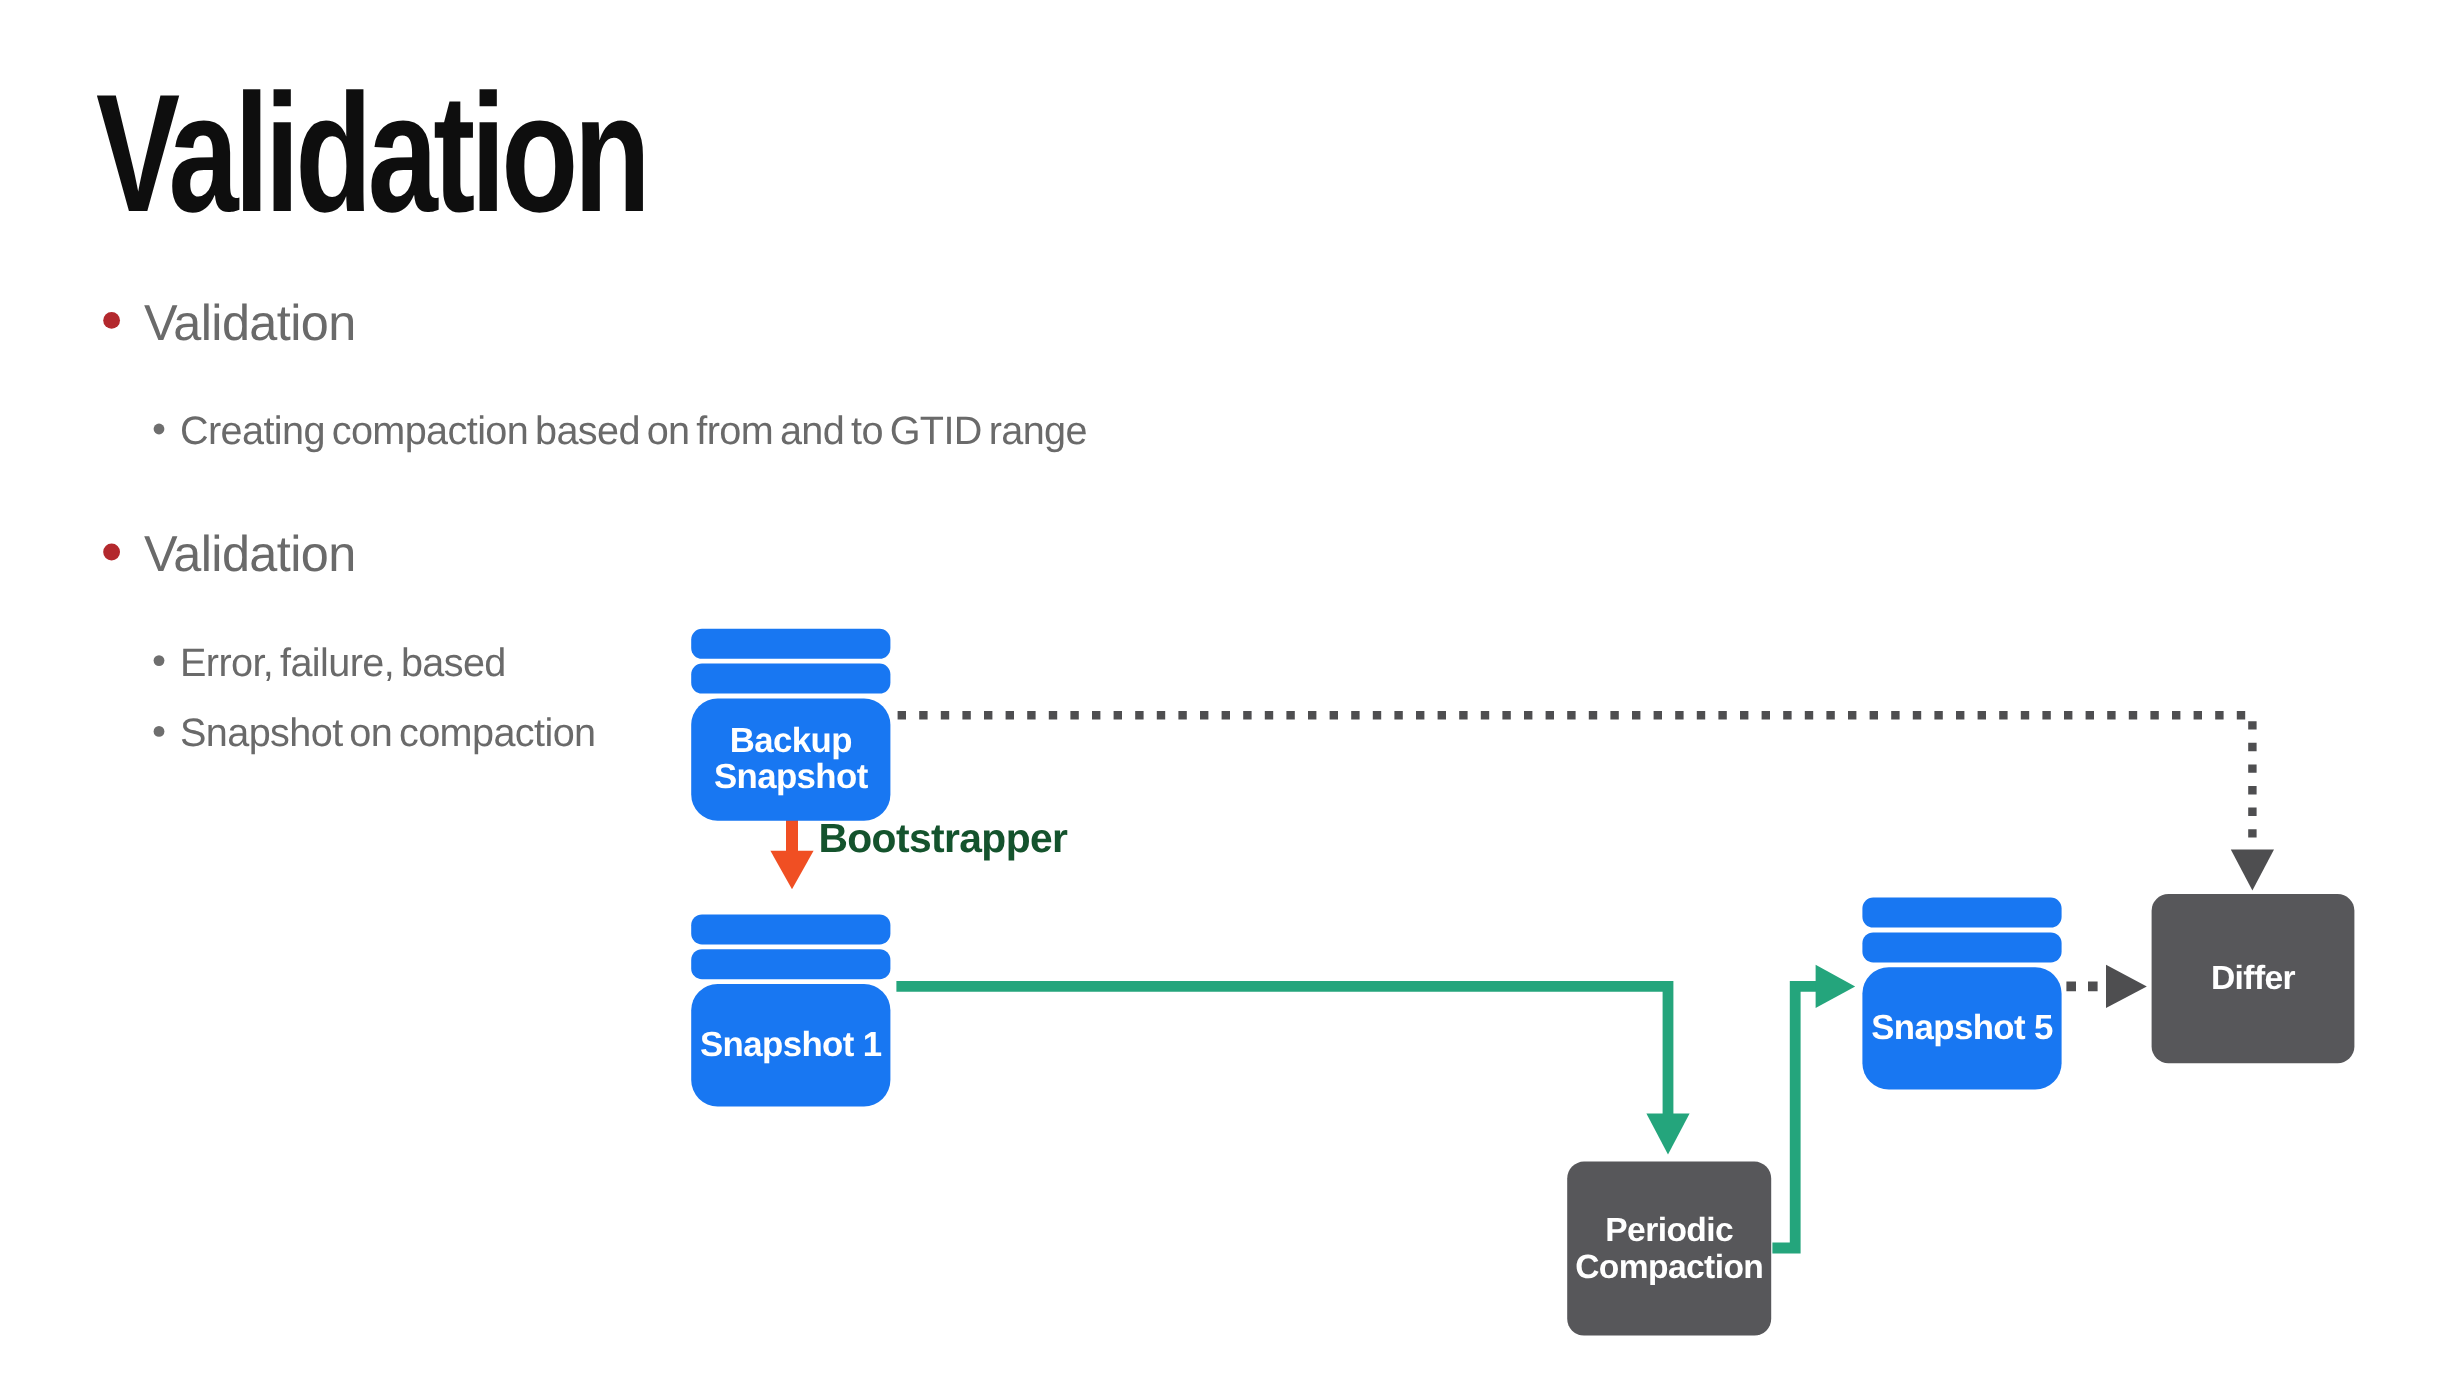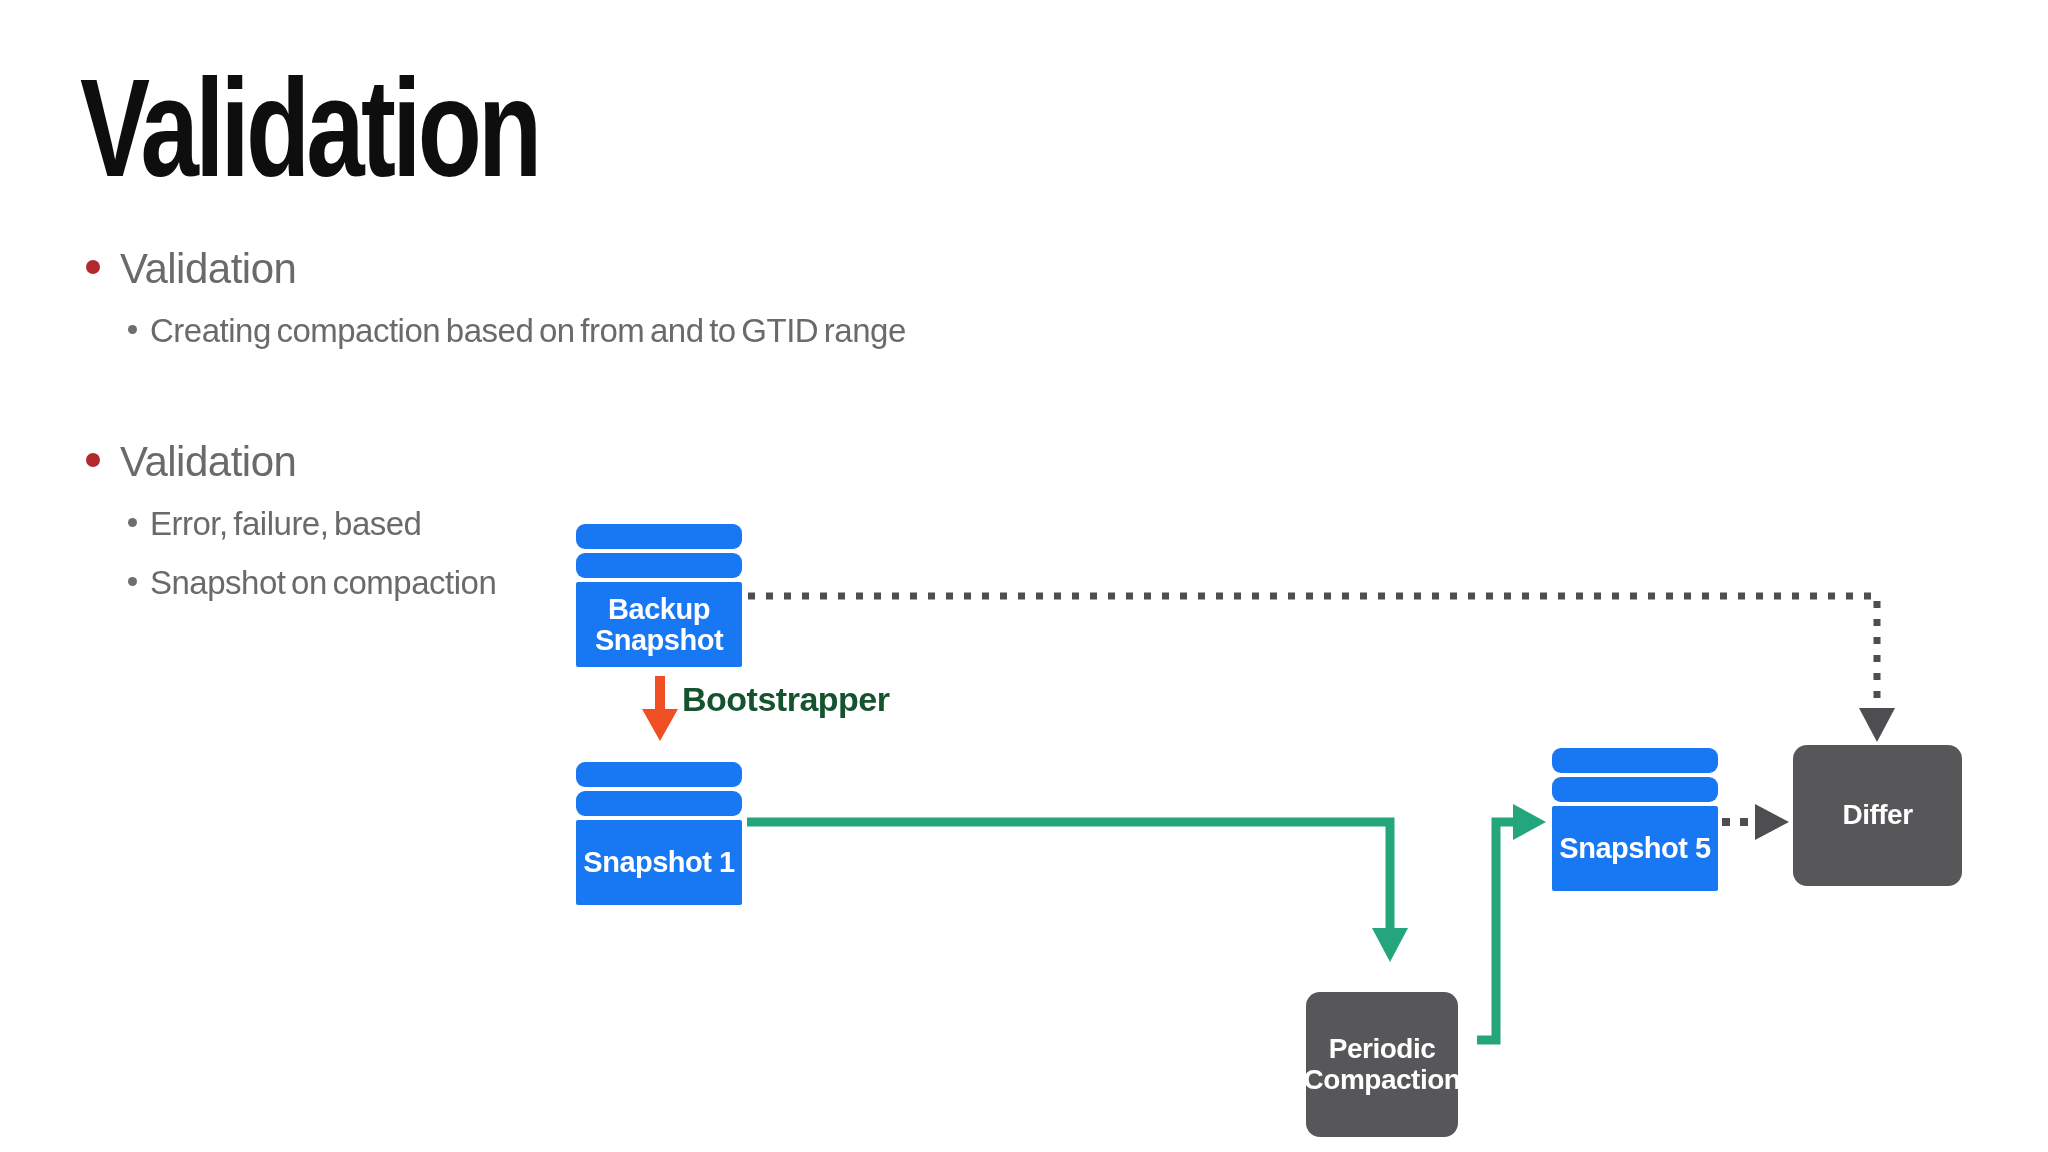--- a/index.html
+++ b/index.html
@@ -10,29 +10,29 @@
   
   .title{
     position:absolute;left:80px;top:58px;margin:0;
     font-size:140px;font-weight:bold;color:#0E0E0E;line-height:1;
     letter-spacing:-5px;transform:scaleX(0.75);transform-origin:left top;
     white-space:nowrap;
   }
   
   .line{position:absolute;color:#6A6A6A;line-height:1;white-space:nowrap;letter-spacing:-0.5px;word-spacing:-3px;}
   .l1{left:120px;font-size:42px;}
-  .l2{left:150px;font-size:33px;}
+  .l2{left:150px;font-size:33px;margin-top:28px;}
   .dot{position:absolute;border-radius:50%;}
   .l1 .dot{left:-34px;top:12px;width:14px;height:14px;background:#B3282D;}
   .l2 .dot{left:-22px;top:11px;width:9px;height:9px;background:#6E6E6E;}
   
   .db{position:absolute;width:166px;}
   .db-bar{height:25px;background:#1877F2;border-radius:9px;margin-bottom:4px;}
   .db-body{
-    height:85px;background:#1877F2;border-radius:2px;
+    height:102px;background:#1877F2;border-radius:22px;
     display:flex;align-items:center;justify-content:center;
     color:#ffffff;font-weight:bold;font-size:29px;line-height:1.05;
     text-align:center;white-space:pre-line;letter-spacing:-0.5px;
   }
   .proc{
     position:absolute;background:#57575A;border-radius:14px;
     display:flex;align-items:center;justify-content:center;
     color:#ffffff;font-weight:bold;font-size:28px;line-height:1.1;
     text-align:center;white-space:pre-line;letter-spacing:-0.5px;
   }
@@ -122,21 +122,21 @@
   </div>
 
   <div class="db" style="left:1552px;top:748px">
     <div class="db-bar"></div>
     <div class="db-bar"></div>
     <div class="db-body">
       <span>Snapshot 5</span>
     </div>
   </div>
 
-  <div class="proc" style="left:1306px;top:992px;width:152px;height:145px">
+  <div class="proc" style="left:1306px;top:968px;width:170px;height:145px">
     <span>Periodic
 Compaction</span>
   </div>
 
   <div class="proc" style="left:1793px;top:745px;width:169px;height:141px">
     <span>Differ</span>
   </div>
 
 </div>
 

